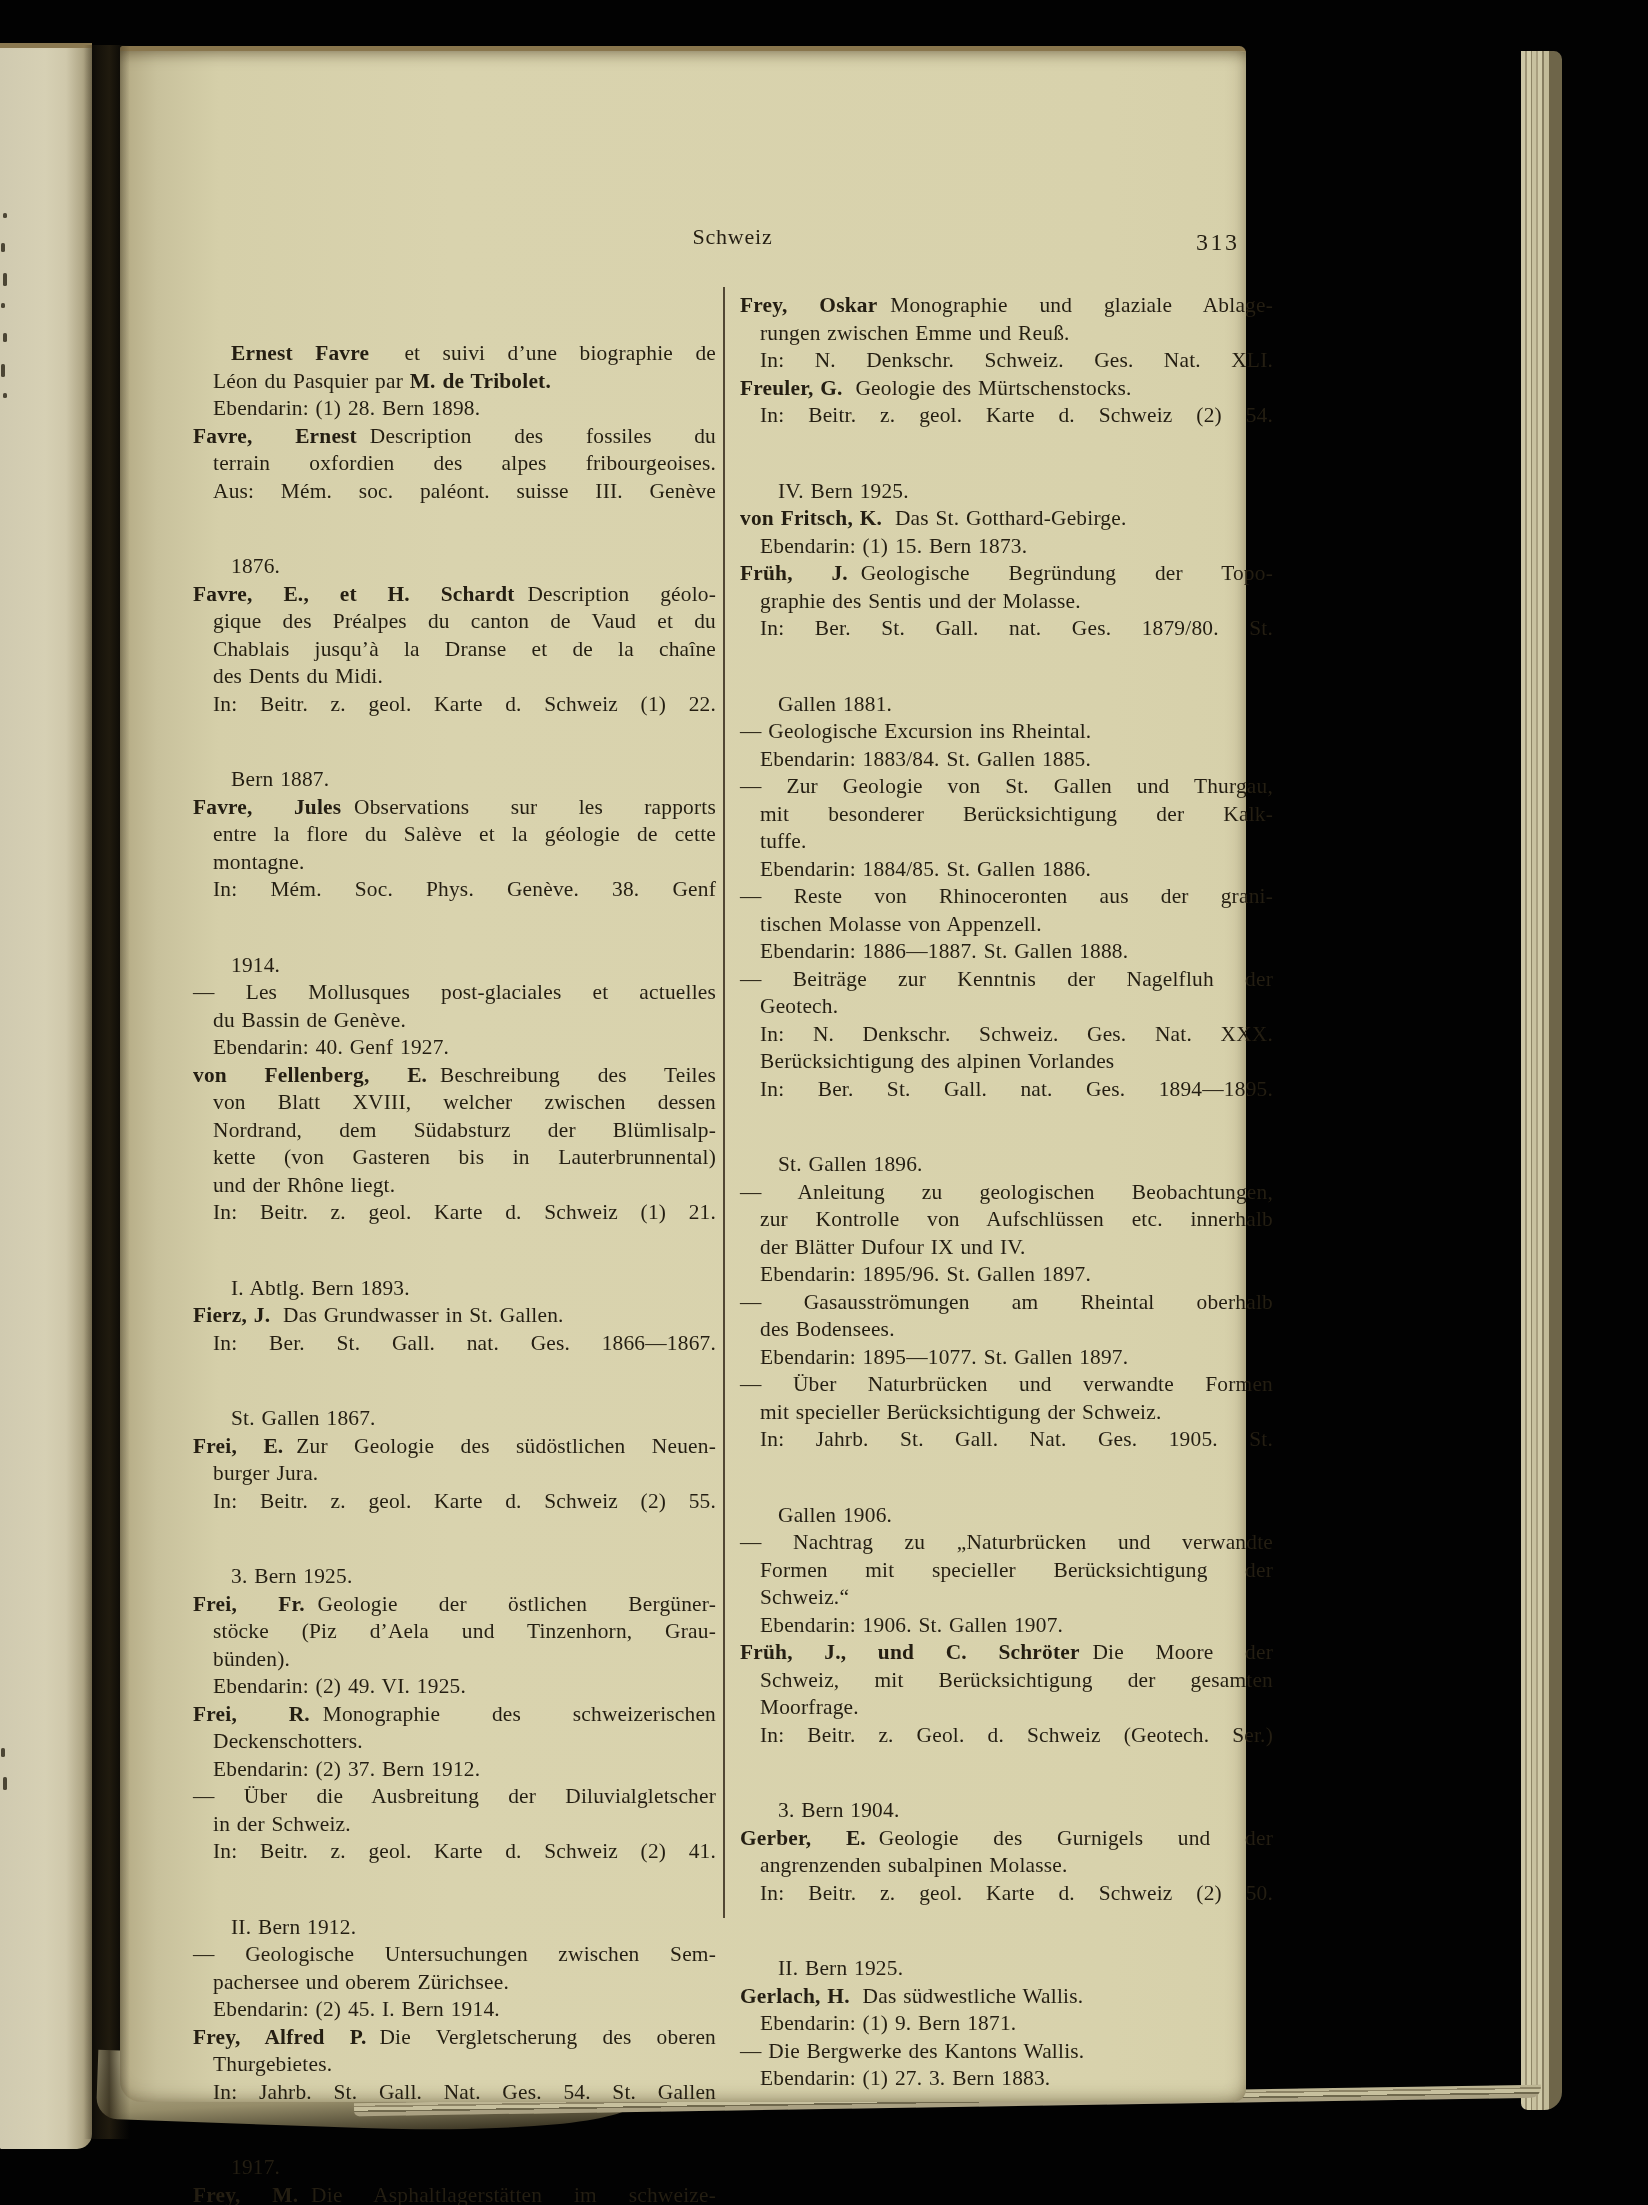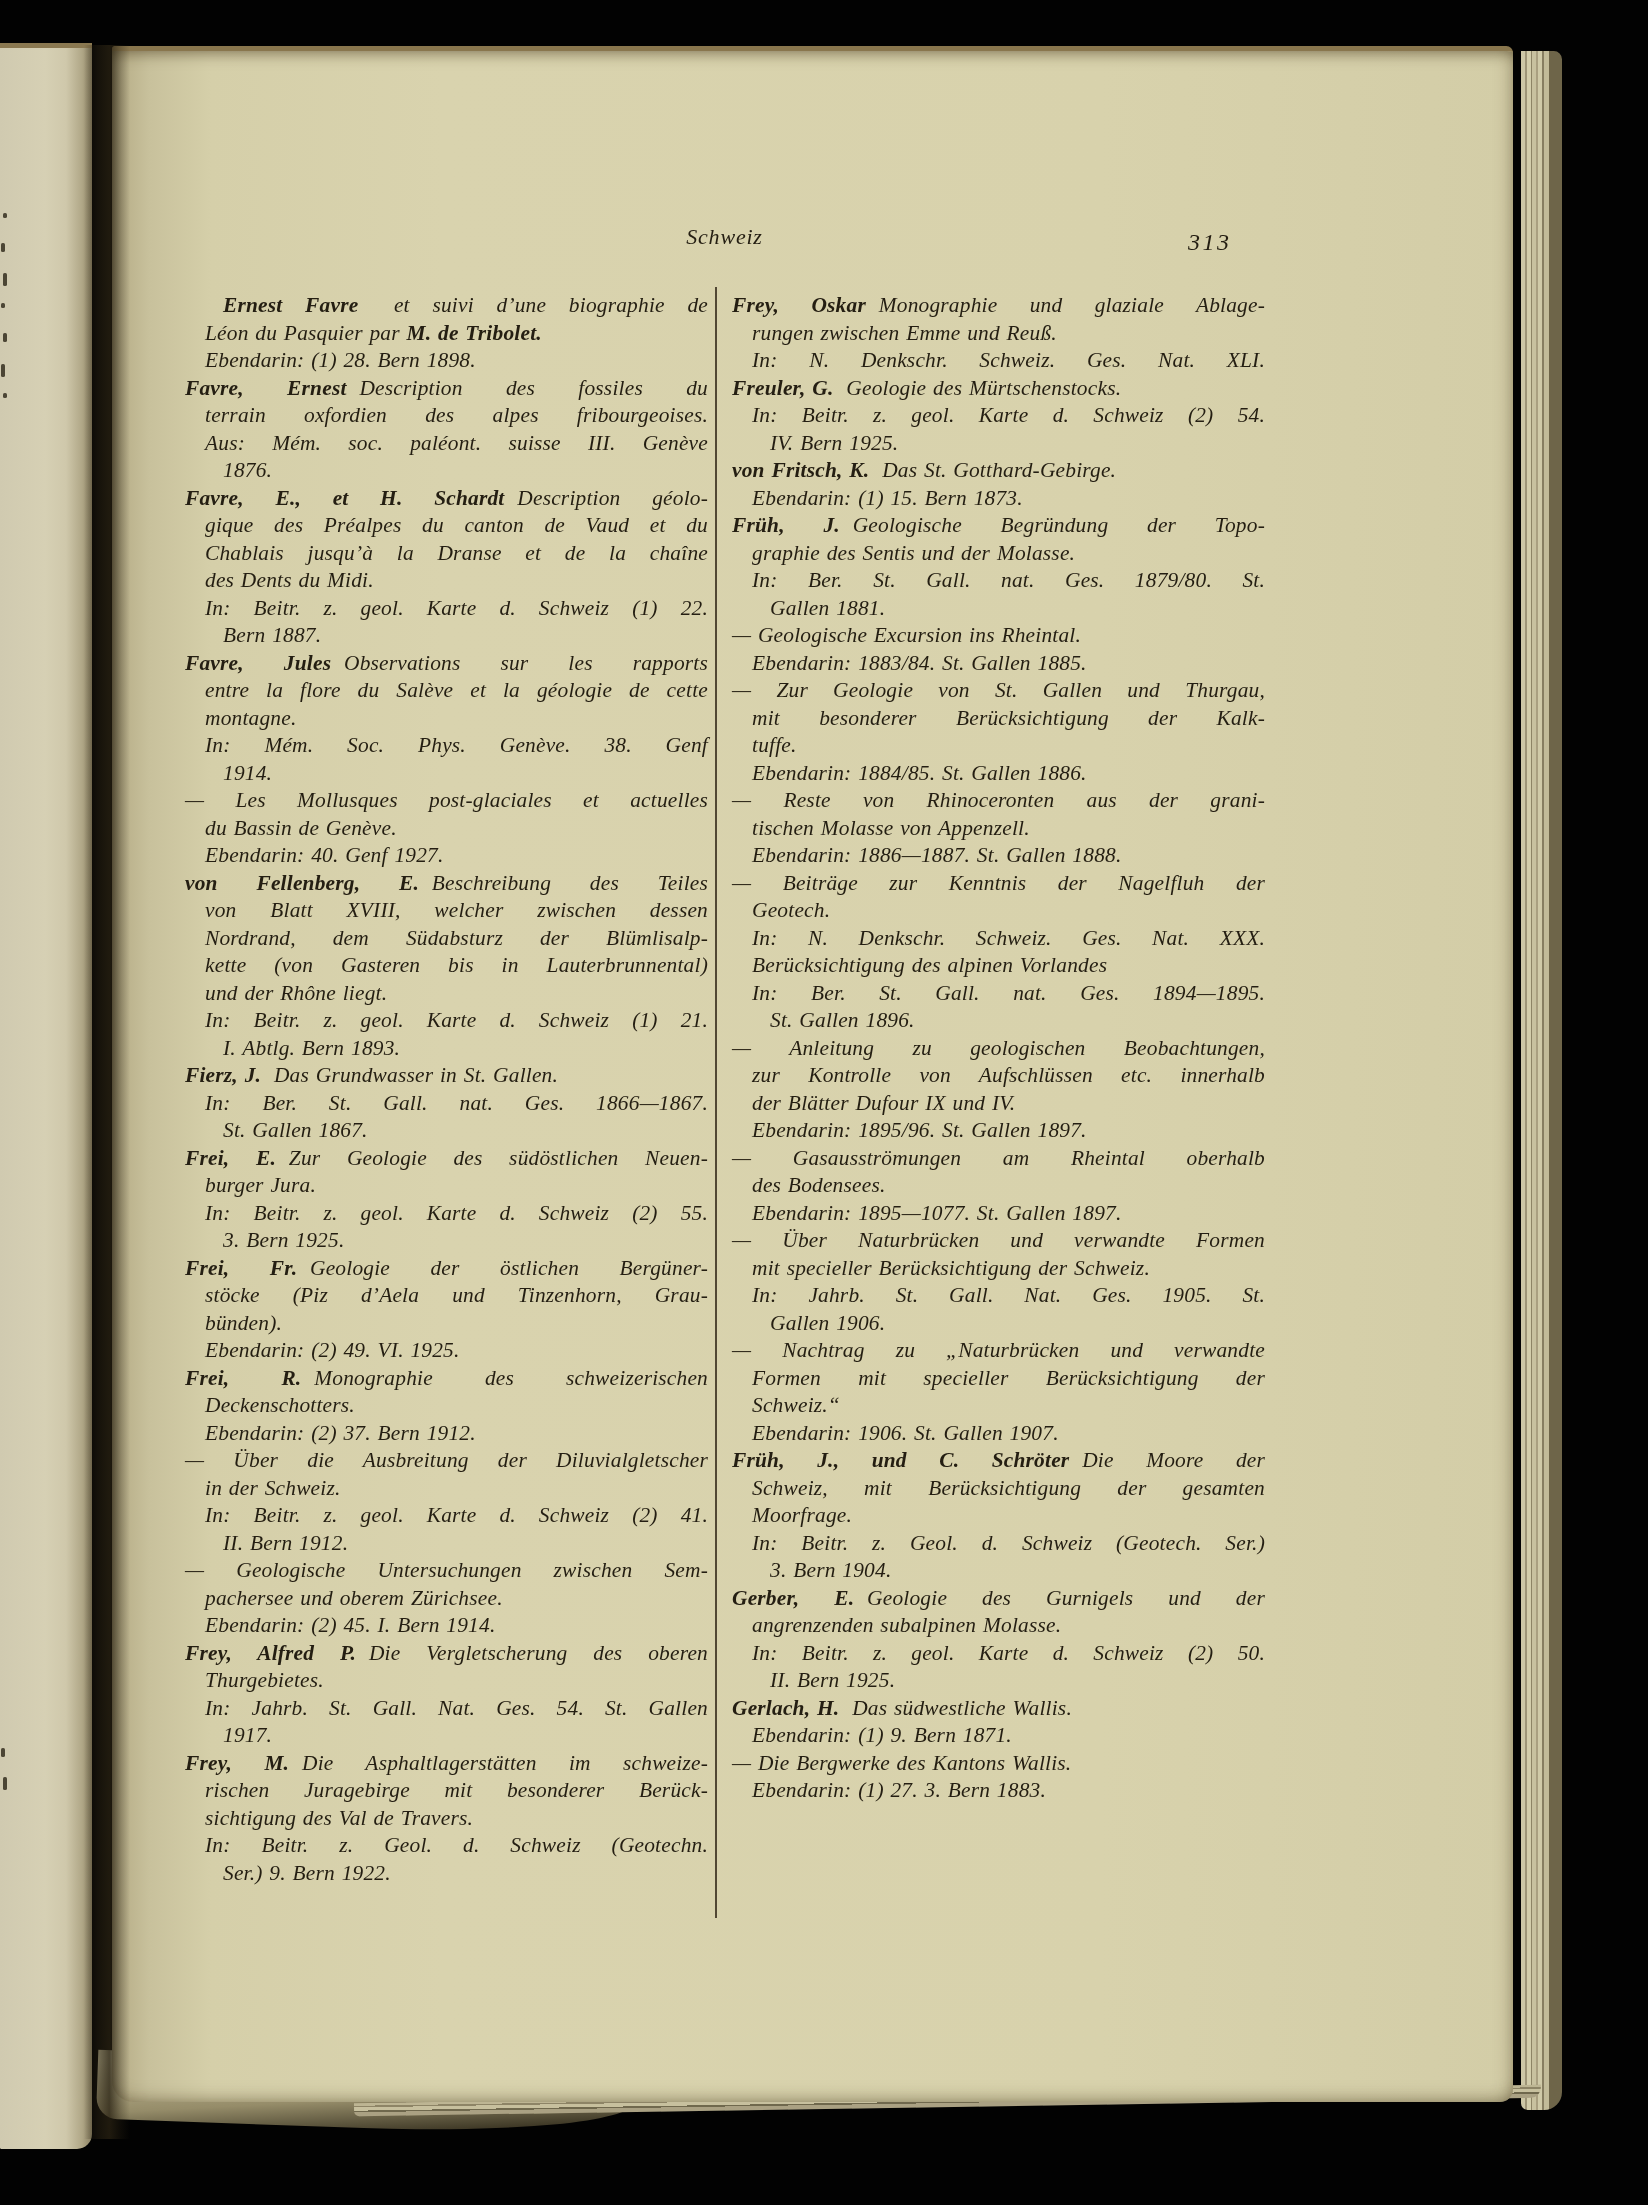--- a/index.html
+++ b/index.html
@@ -13,37 +13,37 @@
     background:linear-gradient(90deg,rgba(40,33,18,0) 0%,rgba(40,33,18,.5) 30%,rgba(40,33,18,.78) 55%,rgba(40,33,18,.3) 80%,rgba(40,33,18,0) 100%);}
   .curl{position:absolute;left:97px;top:2059px;width:536px;height:69px;z-index:1;
     background:linear-gradient(175deg,#c6bf9b 10%,#958c69 55%,#241f12 95%);
     border-radius:0 0 50% 21.4px;transform:rotate(2deg);}
   .stack-right{position:absolute;left:1521px;top:51px;width:41px;height:2059px;z-index:1;
     background:repeating-linear-gradient(90deg,#cdc7a6 0 4.1px,#9e9577 4.1px 5.8px,#d3cdab 5.8px 10px,#8d8466 10px 10.7px,#c8c19f 10.7px 15px,#a99f80 15px 16.5px,#d0caa8 16.5px 21.4px,#877e61 21.4px 23px,#c2bb99 23px 28px,#6e6549 28px 41px);
     border-radius:0 8.2px 18px 6.6px;transform:skewY(.25deg);}
   .stack-bottom{position:absolute;left:354px;top:2094px;width:1187px;height:13px;z-index:1;
     background:repeating-linear-gradient(180deg,#bdb593 0 2.5px,#8d8466 2.5px 4.1px,#c7c09e 4.1px 7.4px,#6f684d 7.4px 9px,#aaa183 9px 13px);
     transform:rotate(-.9deg);border-radius:0 0 10px 5px;}
-  .page{position:absolute;left:112px;top:46px;width:1401px;height:2051px;z-index:2;
+  .page{position:absolute;left:120px;top:46px;width:1126px;height:2051px;z-index:2;
     background:linear-gradient(90deg,#b3a983 0px,#c8c19c 37px,#d5cfa9 99px,#d9d3ae 330px,#d8d2ac 989px,#d3cda7 1401px);
     border-top:5px solid #89764d;border-radius:2.5px 6.6px 13px 21.4px;
-    box-shadow:inset 0 11.5px 15px -10px rgba(60,45,20,.55),inset -10px 0 20px -11.5px rgba(70,55,25,.45),inset 0 -13px 18px -13px rgba(60,45,20,.5);font-style:italic;}
+    box-shadow:inset 0 11.5px 15px -10px rgba(60,45,20,.55),inset -10px 0 20px -11.5px rgba(70,55,25,.45),inset 0 -13px 18px -13px rgba(60,45,20,.5);}
   .edge-frag{position:absolute;width:4.1px;background:#2a2416;opacity:.8;border-radius:1.6px;z-index:4;}
   
   .page-title{position:absolute;left:73px;top:173px;width:1079px;text-align:center;
     font-size:22px;letter-spacing:0.8px;color:#241e12;}
   .page-num{position:absolute;left:1076px;top:178px;font-size:24px;letter-spacing:2.5px;color:#241e12;}
   .divider{position:absolute;left:603px;top:236px;width:1.6px;height:1631px;background:#392f1f;opacity:.85;}
   .col{position:absolute;top:241px;color:#241e12;font-size:21.4px;line-height:27.5px;
     letter-spacing:0.2px;word-spacing:1.2px;}
   .col-left{left:73px;width:523px;}
   .col-right{left:620px;width:533px;}
   .line{white-space:normal;}
   .line.i1{padding-left:20px;}
-  .line.i2{padding-left:38px;}
+  .line.i2{padding-left:38px;margin-top:48px;}
   .line.j{text-align:justify;text-align-last:justify;}
   .b{font-weight:700;}
   .gap{margin-right:.6em;}
 </style>
 </head>
 <body>
 
 <div class="scene">
   <div class="facing-edge"></div>
   <div class="curl"></div>

